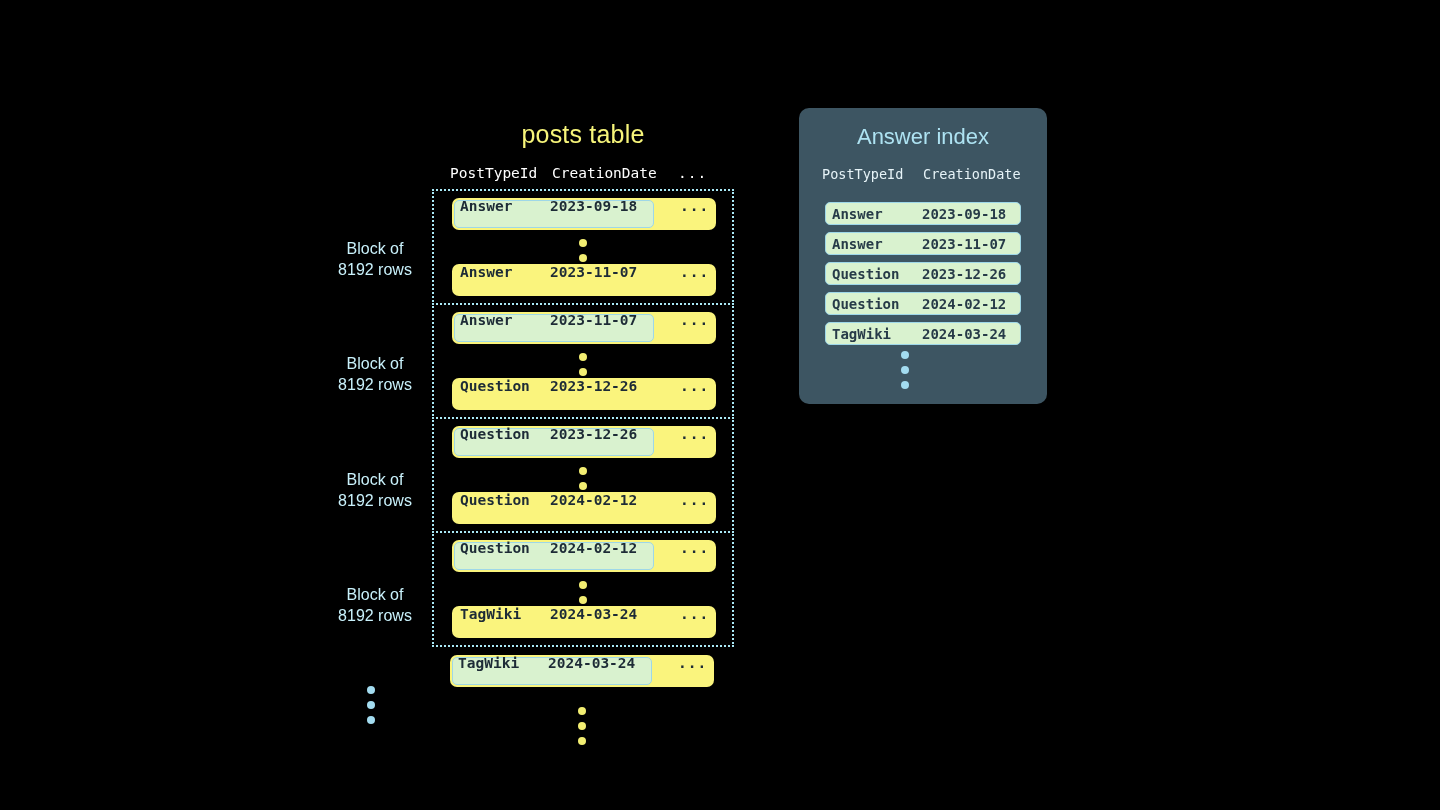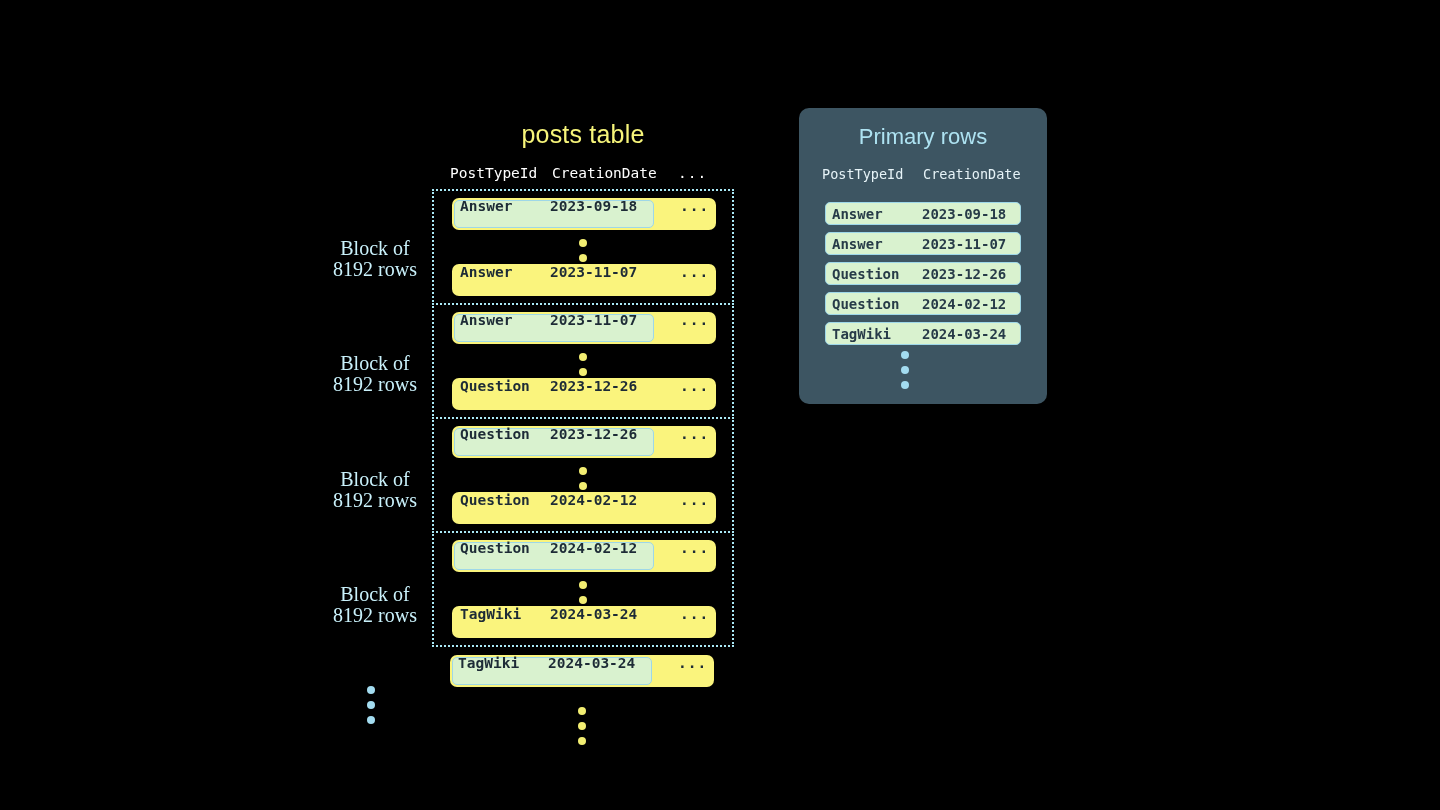--- a/index.html
+++ b/index.html
@@ -164,23 +164,23 @@
     left: 150px;
     top: 587px;
   }
 
   
   .block-label {
     position: absolute;
     width: 150px;
     text-align: center;
     color: #c9f1fb;
-    font-size: 20px;
+    font-size: 16px;
     line-height: 21px;
-    font-family: Liberation Serif, serif;
+    font-family: Liberation Sans, sans-serif;
   }
   .bl-0 { left: 300px; top: 238px; }
   .bl-1 { left: 300px; top: 353px; }
   .bl-2 { left: 300px; top: 469px; }
   .bl-3 { left: 300px; top: 584px; }
 
   #table-side-dots {
     position: absolute;
     left: 371px;
     top: 686px;
@@ -403,21 +403,21 @@
   </div>
 
   <div class="vdots blue" id="table-side-dots">
     <span class="d"></span>
       <span class="d"></span>
       <span class="d"></span>
   </div>
 
   <div id="primary-index">
 
-    <div class="panel-title">Primary rows</div>
+    <div class="panel-title">Answer index</div>
 
     <div class="panel-headers">
       <span class="ph ph-posttype">PostTypeId</span>
       <span class="ph ph-creation">CreationDate</span>
     </div>
 
     <div class="index-rows">
       <div class="index-row">
         <span class="icell i-type">Answer</span>
         <span class="icell i-date">2023-09-18</span>

